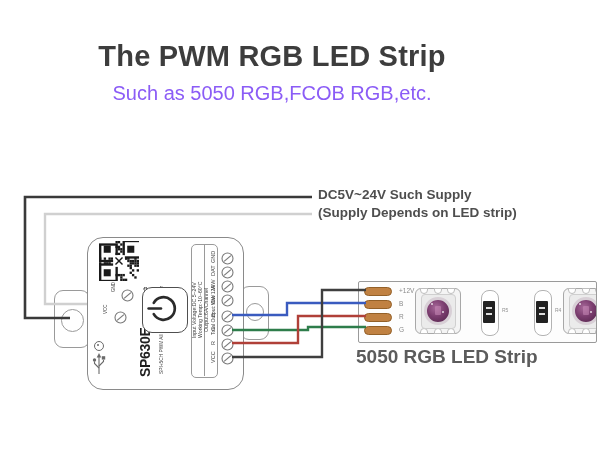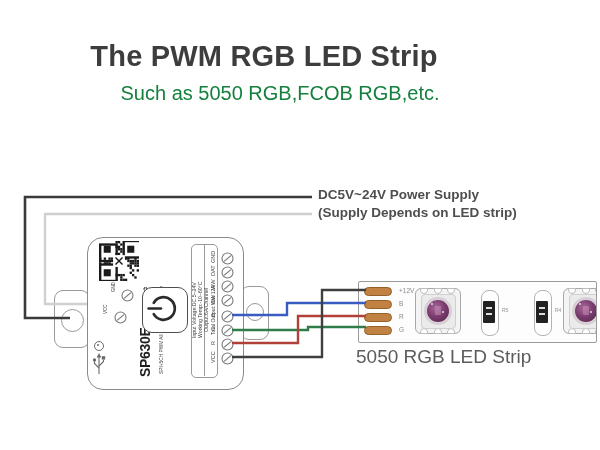--- a/index.html
+++ b/index.html
@@ -2,23 +2,23 @@
 <html><head>
 <meta charset="utf-8">
 <style>
   html,body{margin:0;padding:0;background:#fff;}
   #stage{position:relative;width:600px;height:450px;background:#ffffff;
          font-family:"Liberation Sans",sans-serif;overflow:hidden;}
   .abs{position:absolute;}
   .vt{position:absolute;writing-mode:vertical-rl;transform:rotate(180deg);
       text-align:center;white-space:nowrap;line-height:1;}
   #title{left:0;top:40px;width:528px;text-align:center;font-size:29px;
-         font-weight:bold;color:#3d3d3d;letter-spacing:.2px;}
-  #subtitle{left:8px;top:82px;width:544px;text-align:center;font-size:20px;
-            color:#15803d;}
+         font-weight:bold;color:#3d3d3d;letter-spacing:.2px;padding-left:8px;}
+  #subtitle{left:0;top:82px;width:544px;text-align:center;font-size:20px;
+            color:#8b5cf6;}
   #ps-label{left:318px;top:186px;font-size:13.5px;font-weight:600;color:#4e4e4e;line-height:18px;}
   #ear-left{left:54px;top:290px;width:34px;height:56px;border:1.4px solid #9a9a9a;
             border-radius:9px;background:#fff;z-index:1;}
   #ear-left .hole{position:absolute;left:5.5px;top:17.5px;width:21px;height:21px;
             border:1.3px solid #9a9a9a;border-radius:50%;}
   #ear-right{left:240px;top:286px;width:27px;height:52px;border:1.4px solid #9a9a9a;
             border-radius:9px;background:#fff;z-index:1;}
   #ear-right .hole{position:absolute;left:5px;top:16px;width:16px;height:16px;
             border:1.3px solid #9a9a9a;border-radius:50%;}
   svg.layer{position:absolute;left:0;top:0;pointer-events:none;}
@@ -57,32 +57,32 @@
        box-sizing:border-box;border:3px solid #d8cfd6;
        background:radial-gradient(circle at 40% 35%, #a8699a 0%, #7c3e70 45%, #4f2247 100%);}
   .led .chip{position:absolute;left:19px;top:17px;width:6px;height:9px;background:#c98bb8;opacity:.55;border-radius:1px;}
   .led .glint{position:absolute;width:2px;height:2px;background:#fff;border-radius:50%;opacity:.8;}
   .pin{position:absolute;width:8px;height:6px;background:#fff;border:1px solid #bdbdbd;box-sizing:border-box;}
   .res-out{position:absolute;top:8px;width:16px;height:44px;border:1.1px solid #b3b3b3;
        border-radius:8px;background:#fff;}
   .res-chip{position:absolute;top:19px;width:12px;height:22px;background:#222;border-radius:1px;}
   .res-mark{position:absolute;left:3px;width:6px;height:1.5px;background:#fff;opacity:.85;}
   .res-label{position:absolute;font-size:5px;color:#949494;line-height:5px;}
-  #caption{left:356px;top:346px;font-size:19px;font-weight:400;color:#5c5c5c;z-index:7;}
+  #caption{left:356px;top:346px;font-size:19px;font-weight:700;color:#5c5c5c;z-index:7;}
 </style>
 </head>
 <body>
 
 <div id="stage">
 
   <div id="title" class="abs">The PWM RGB LED Strip</div>
   <div id="subtitle" class="abs">Such as 5050 RGB,FCOB RGB,etc.</div>
 
   <div id="ps-label" class="abs">
-    <div>DC5V~24V Power Supply</div>
+    <div>DC5V~24V Such Supply</div>
     <div>(Supply Depends on LED strip)</div>
   </div>
 
   <div id="ear-left" class="abs">
     <div class="hole"></div>
   </div>
   <div id="ear-right" class="abs">
     <div class="hole"></div>
   </div>
 

